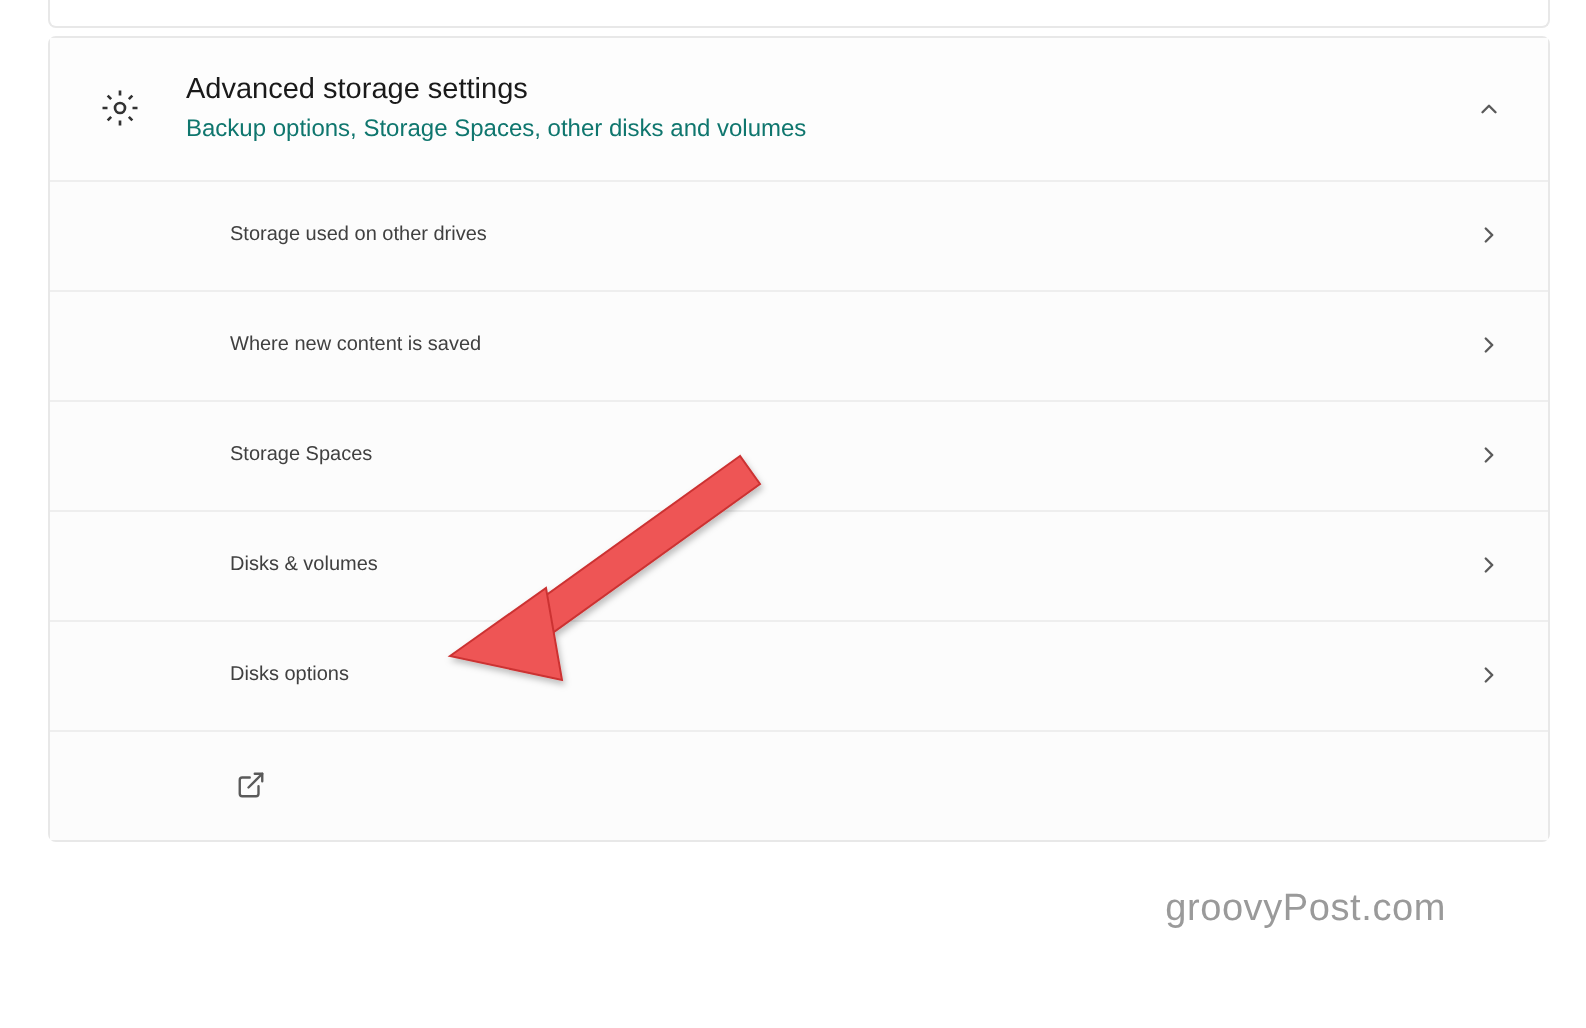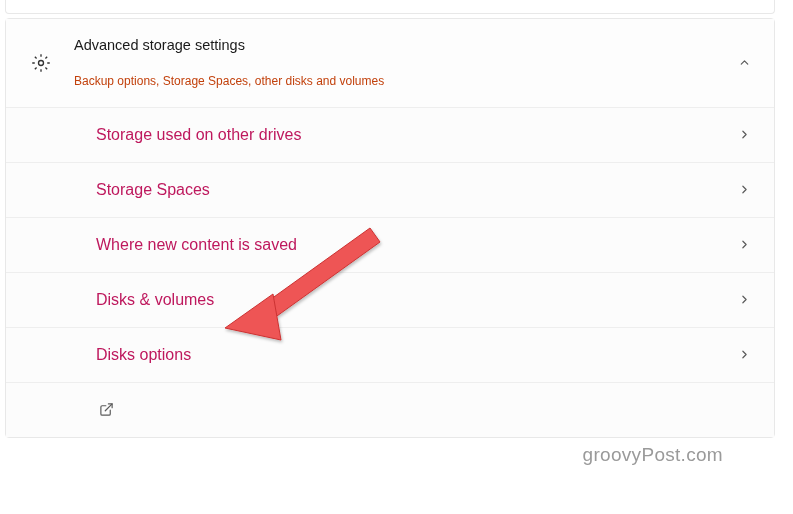--- a/index.html
+++ b/index.html
@@ -9,21 +9,21 @@
     }
     body {
       font-family: "Segoe UI", -apple-system, sans-serif;
       background: #ffffff;
       width: 793px;
       height: 514px;
       overflow: hidden;
       position: relative;
     }
     .outer-container {
-      padding: 0 18px 18px 5px;
+      padding: 0 18px 18px 24px;
     }
     .top-edge {
       height: 14px;
       border: 1px solid #e8e8e8;
       border-top: none;
       border-radius: 0 0 4px 4px;
       background: #ffffff;
       margin-bottom: 4px;
     }
     .settings-panel {
@@ -51,46 +51,46 @@
       flex: 1;
     }
     .header-title {
       font-size: 14.5px;
       color: #1a1a1a;
       font-weight: 400;
       line-height: 1.3;
     }
     .header-subtitle {
       font-size: 12px;
-      color: #c2410c;
+      color: #0f766e;
       font-weight: 400;
       line-height: 1.4;
-      margin-top: 18px;
+      margin-top: 1px;
     }
     .chevron-wrap {
       width: 20px;
       height: 20px;
       display: flex;
       align-items: center;
       justify-content: center;
       flex-shrink: 0;
       color: #5a5a5a;
     }
     .item-row {
       display: flex;
       align-items: center;
       padding: 17px 20px 17px 90px;
       border-top: 1px solid #eeeeee;
       background: #fcfcfc;
       cursor: pointer;
     }
     .item-label {
       flex: 1;
-      font-size: 16px;
-      color: #be185d;
+      font-size: 10px;
+      color: #404040;
       font-weight: 400;
     }
     .item-action {
       width: 20px;
       height: 20px;
       display: flex;
       align-items: center;
       justify-content: center;
       flex-shrink: 0;
       color: #5a5a5a;
@@ -143,30 +143,30 @@
     <div class="item-row">
       <div class="item-label">Storage used on other drives</div>
       <div class="item-action">
         <svg width="13" height="13" viewBox="0 0 24 24" fill="none" stroke="currentColor" stroke-width="2.2" stroke-linecap="round" stroke-linejoin="round">
           <polyline points="9 6 15 12 9 18"></polyline>
         </svg>
       </div>
     </div>
 
     <div class="item-row">
+      <div class="item-label">Where new content is saved</div>
+      <div class="item-action">
+        <svg width="13" height="13" viewBox="0 0 24 24" fill="none" stroke="currentColor" stroke-width="2.2" stroke-linecap="round" stroke-linejoin="round">
+          <polyline points="9 6 15 12 9 18"></polyline>
+        </svg>
+      </div>
+    </div>
+
+    <div class="item-row">
       <div class="item-label">Storage Spaces</div>
-      <div class="item-action">
-        <svg width="13" height="13" viewBox="0 0 24 24" fill="none" stroke="currentColor" stroke-width="2.2" stroke-linecap="round" stroke-linejoin="round">
-          <polyline points="9 6 15 12 9 18"></polyline>
-        </svg>
-      </div>
-    </div>
-
-    <div class="item-row">
-      <div class="item-label">Where new content is saved</div>
       <div class="item-action">
         <svg width="13" height="13" viewBox="0 0 24 24" fill="none" stroke="currentColor" stroke-width="2.2" stroke-linecap="round" stroke-linejoin="round">
           <polyline points="9 6 15 12 9 18"></polyline>
         </svg>
       </div>
     </div>
 
     <div class="item-row">
       <div class="item-label">Disks &amp; volumes</div>
       <div class="item-action">

